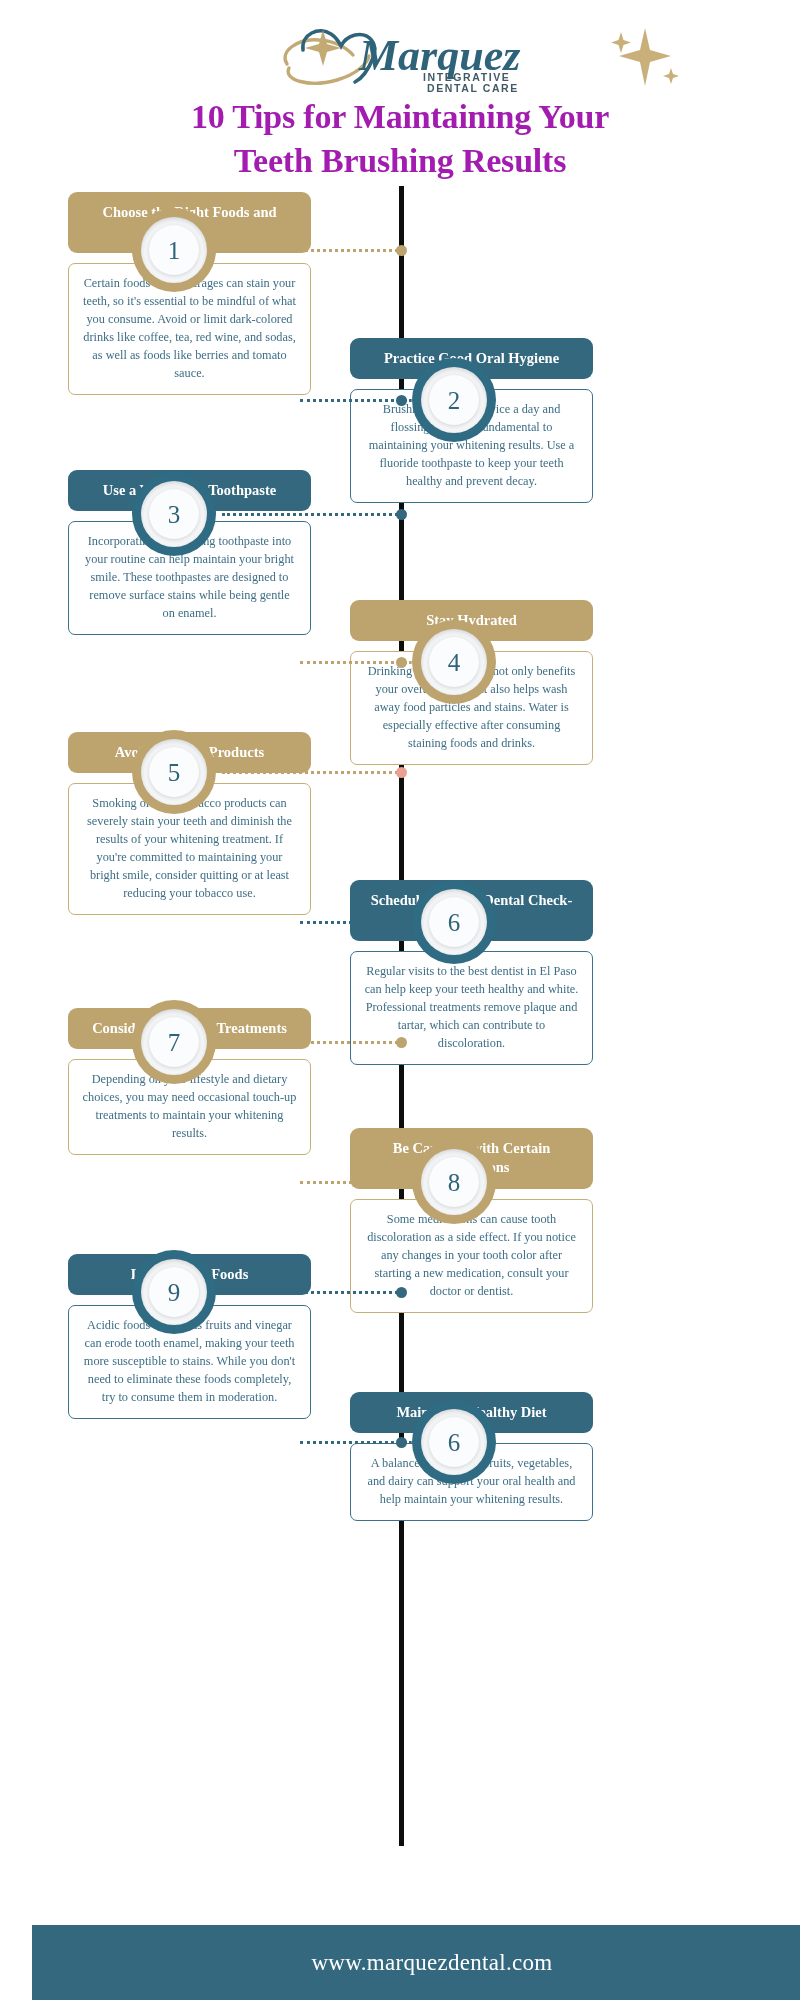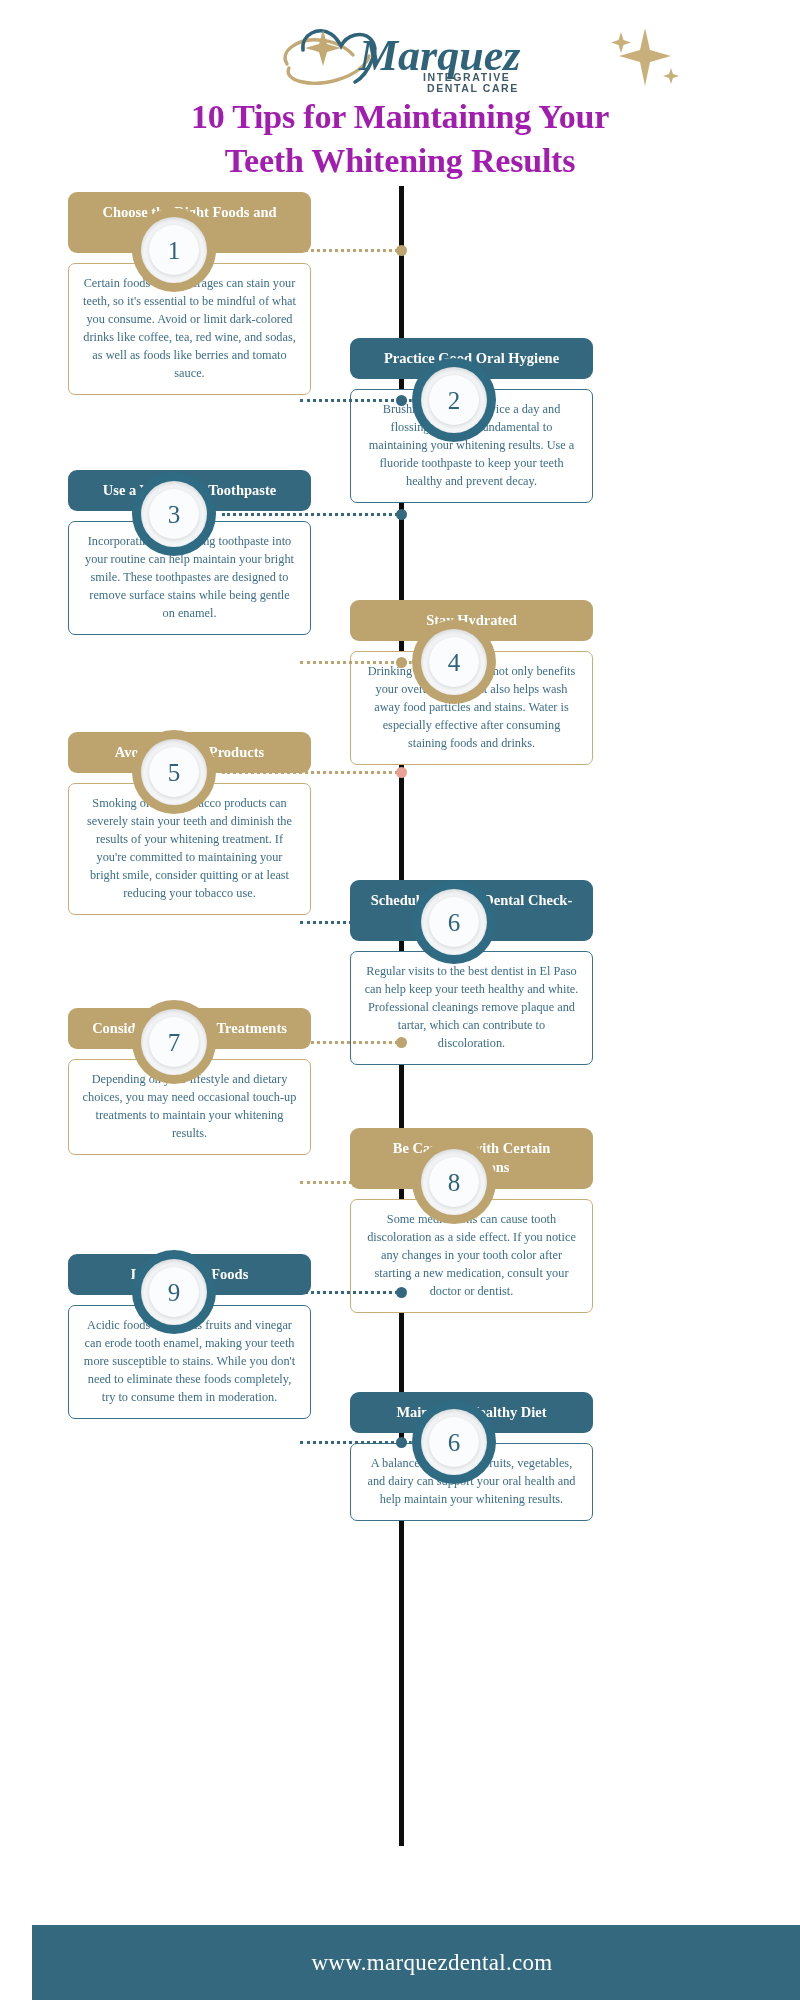--- a/index.html
+++ b/index.html
@@ -158,21 +158,21 @@
   </div>
 
   <svg class="sparkles" viewBox="0 0 80 70">
     <path d="M40 4 L45 26 L66 32 L45 38 L40 62 L35 38 L14 32 L35 26 Z" fill="#c9b07a"></path>
     <path d="M16 8 L18.5 16 L26 18.5 L18.5 21 L16 29 L13.5 21 L6 18.5 L13.5 16 Z" fill="#c9b07a"></path>
     <path d="M66 44 L68 50 L74 52 L68 54 L66 60 L64 54 L58 52 L64 50 Z" fill="#c9b07a"></path>
   </svg>
 
   <div class="page-title">
     <div>10 Tips for Maintaining Your</div>
-    <div>Teeth Whitening Results</div>
+    <div>Teeth Brushing Results</div>
   </div>
 </div>
 
 <div class="timeline">
   <div class="spine"></div>
   <div id="rows">
       <div class="row gold">
         <div class="card left" style="top: 12px;">
           <div class="card-head">Choose the Right Foods and Drinks</div>
           <div class="card-body">Certain foods and beverages can stain your teeth, so it's essential to be mindful of what you consume. Avoid or limit dark-colored drinks like coffee, tea, red wine, and sodas, as well as foods like berries and tomato sauce.</div>
@@ -240,21 +240,21 @@
           <span class="disc1"></span>
           <span class="disc2"></span>
           <span class="num">5</span>
         </div>
         <div class="connector" style="top: 591px; left: 222px; width: 176px;"></div>
         <div class="dot pink" style="top: 587px; left: 396px;"></div>
       </div>
       <div class="row teal">
         <div class="card right" style="top: 700px;">
           <div class="card-head">Schedule Regular Dental Check-Ups</div>
-          <div class="card-body">Regular visits to the best dentist in El Paso can help keep your teeth healthy and white. Professional cleanings remove plaque and tartar, which can contribute to discoloration.</div>
+          <div class="card-body">Regular visits to the best dentist in El Paso can help keep your teeth healthy and white. Professional treatments remove plaque and tartar, which can contribute to discoloration.</div>
         </div>
         <div class="badge" style="top: 700px; left: 412px;">
           <span class="ring"></span>
           <span class="disc1"></span>
           <span class="disc2"></span>
           <span class="num">6</span>
         </div>
         <div class="connector" style="top: 741px; left: 404px; width: 8px;"></div>
         <div class="connector" style="top: 741px; left: 300px; width: 100px;"></div>
         <div class="dot" style="top: 737px; left: 396px;"></div>

